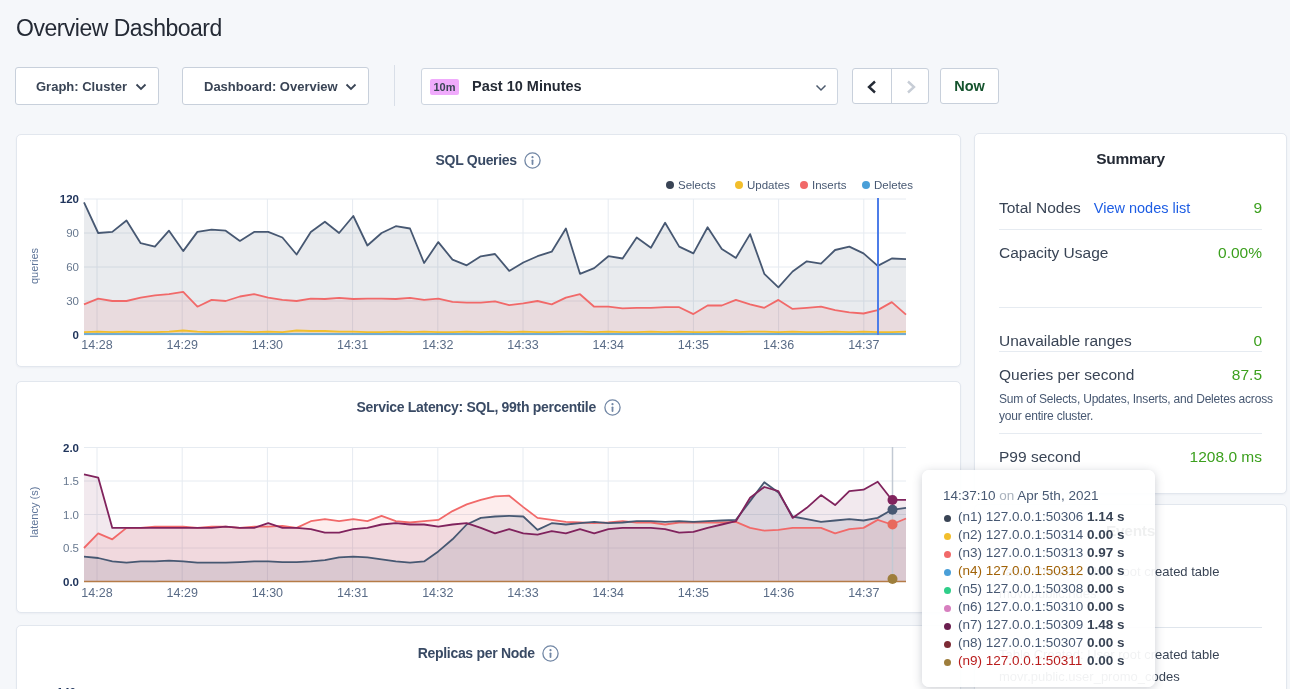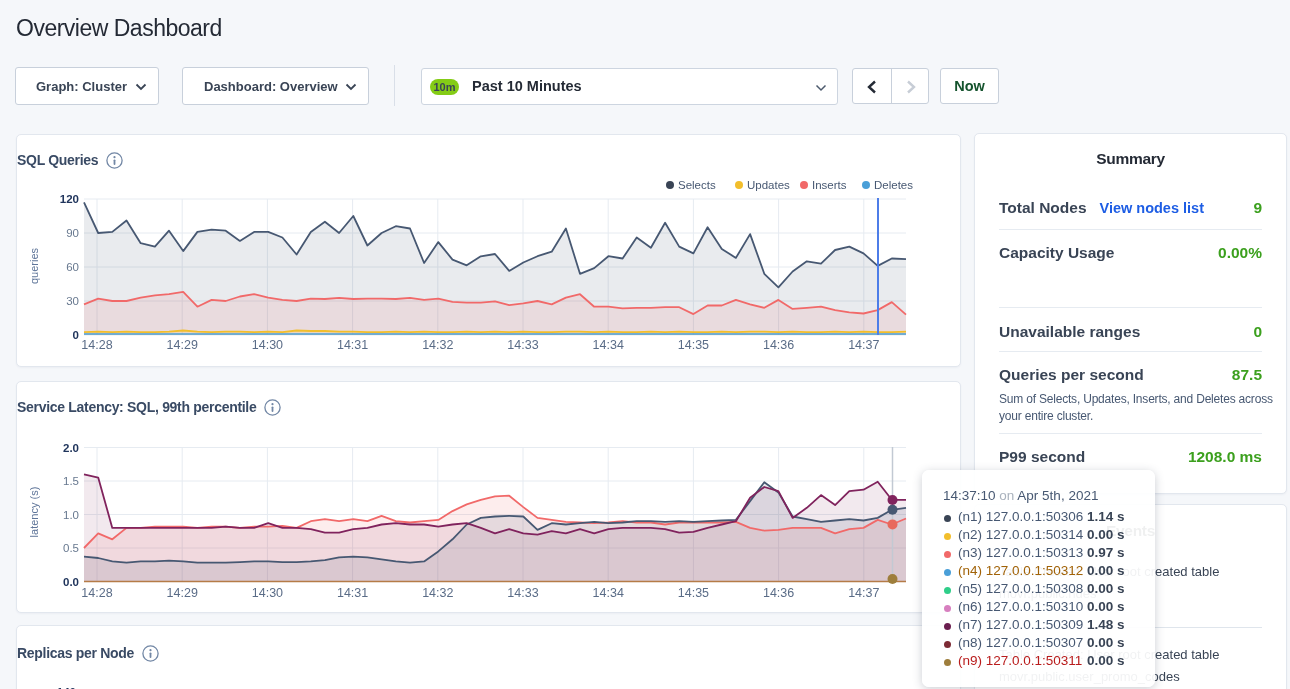--- a/index.html
+++ b/index.html
@@ -1,23 +1,23 @@
 <!DOCTYPE html>
 <html><head><meta charset="utf-8"><style>
 * { margin:0; padding:0; box-sizing:border-box; }
 html,body { width:1290px; height:689px; overflow:hidden; background:#f5f7fa;
   font-family:"Liberation Sans", sans-serif; position:relative; }
 .abs { position:absolute; }
 .card { position:absolute; background:#fff; border:1px solid #e2e7ee; border-radius:5px;
   box-shadow:0 1px 2px rgba(60,80,110,0.05); }
 .ctl { position:absolute; background:#fff; border:1px solid #c8d0db; border-radius:3px; }
-.charttitle { position:absolute; width:100%; font-size:14px; letter-spacing:-0.3px; font-weight:bold; color:#394a64; }
+.charttitle { position:absolute; width:100%; text-align:center; font-size:14px; letter-spacing:-0.3px; font-weight:bold; color:#394a64; }
 svg text { font-family:"Liberation Sans", sans-serif; }
 .srow { position:absolute; left:24px; right:24px; display:flex; justify-content:space-between;
-  font-size:15.5px; font-weight:bold; color:#394455; }
+  font-size:15.5px; font-weight:normal; color:#394455; }
 .srow .val { color:#3ca01e; }
 .ssub { position:absolute; left:24px; right:24px; font-size:12px; letter-spacing:-0.2px; color:#475872; line-height:16.5px; font-weight:normal; white-space:nowrap; }
 .sdiv { position:absolute; left:24px; right:24px; height:1px; background:#e6ebf1; }
 </style></head>
 <body>
 
 <div class="abs" style="left:16px; top:15px; font-size:23px; letter-spacing:-0.5px; color:#242a35;">Overview Dashboard</div>
 
 <div class="ctl" style="left:15px; top:67px; width:144px; height:38px;">
   <span class="abs" style="left:20px; top:11px; font-size:13px; font-weight:bold; color:#394455;">Graph: Cluster</span>
@@ -26,21 +26,21 @@
     </svg>
 </div>
 <div class="ctl" style="left:182px; top:67px; width:187px; height:38px;">
   <span class="abs" style="left:21px; top:11px; font-size:13px; font-weight:bold; color:#394455;">Dashboard: Overview</span>
   <svg class="abs" style="left:162px; top:15px;" width="12" height="8">
       <polyline points="1.5,1.5 6,6 10.5,1.5" fill="none" stroke="#394455" stroke-width="1.8"></polyline>
     </svg>
 </div>
 <div class="abs" style="left:394px; top:65px; width:1px; height:41px; background:#d9dfe8;"></div>
 <div class="ctl" style="left:421px; top:68px; width:417px; height:37px; border-color:#cdd5e0;">
-  <span class="abs" style="left:8px; top:10px; width:29px; height:16px; background:#84cc16; border-radius:8px; text-align:center; font-size:11px; font-weight:bold; color:#394455; line-height:16px;">10m</span>
+  <span class="abs" style="left:8px; top:10px; width:29px; height:16px; background:#f0abfc; border-radius:2px; text-align:center; font-size:11px; font-weight:bold; color:#394455; line-height:16px;">10m</span>
   <span class="abs" style="left:50px; top:9px; font-size:14.5px; font-weight:bold; color:#242a35;">Past 10 Minutes</span>
   <svg class="abs" style="left:393px; top:15px;" width="12" height="8">
       <polyline points="1.5,1.5 6,6 10.5,1.5" fill="none" stroke="#4c5a6d" stroke-width="1.5"></polyline>
     </svg>
 </div>
 <div class="ctl" style="left:852px; top:68px; width:77px; height:36px;">
   <div class="abs" style="left:38px; top:0; width:1px; height:100%; background:#c8d0db;"></div>
   <svg class="abs" style="left:13px; top:11px;" width="12" height="14">
       <polyline points="9,1.5 3,7 9,12.5" fill="none" stroke="#242a35" stroke-width="2.4"></polyline>
     </svg>
@@ -189,21 +189,21 @@
   <div class="srow" style="top:65px;">
       <span>Total Nodes&nbsp;&nbsp;&nbsp;<a style="color:#1d5de4; font-size:14.5px;">View nodes list</a></span>
       <span class="val">9</span>
     </div>
   <div class="sdiv" style="top:95px;"></div>
   <div class="srow" style="top:110px;">
       <span>Capacity Usage</span>
       <span class="val">0.00%</span>
     </div>
   <div class="sdiv" style="top:173px;"></div>
-  <div class="srow" style="top:189px;">
+  <div class="srow" style="top:198px;">
       <span>Unavailable ranges</span>
       <span class="val">0</span>
     </div>
   <div class="sdiv" style="top:217px;"></div>
   <div class="srow" style="top:232px;">
       <span>Queries per second</span>
       <span class="val">87.5</span>
     </div>
   <div class="ssub" style="top:257px;">Sum of Selects, Updates, Inserts, and Deletes across<br>your entire cluster.</div>
   <div class="sdiv" style="top:299px;"></div>

